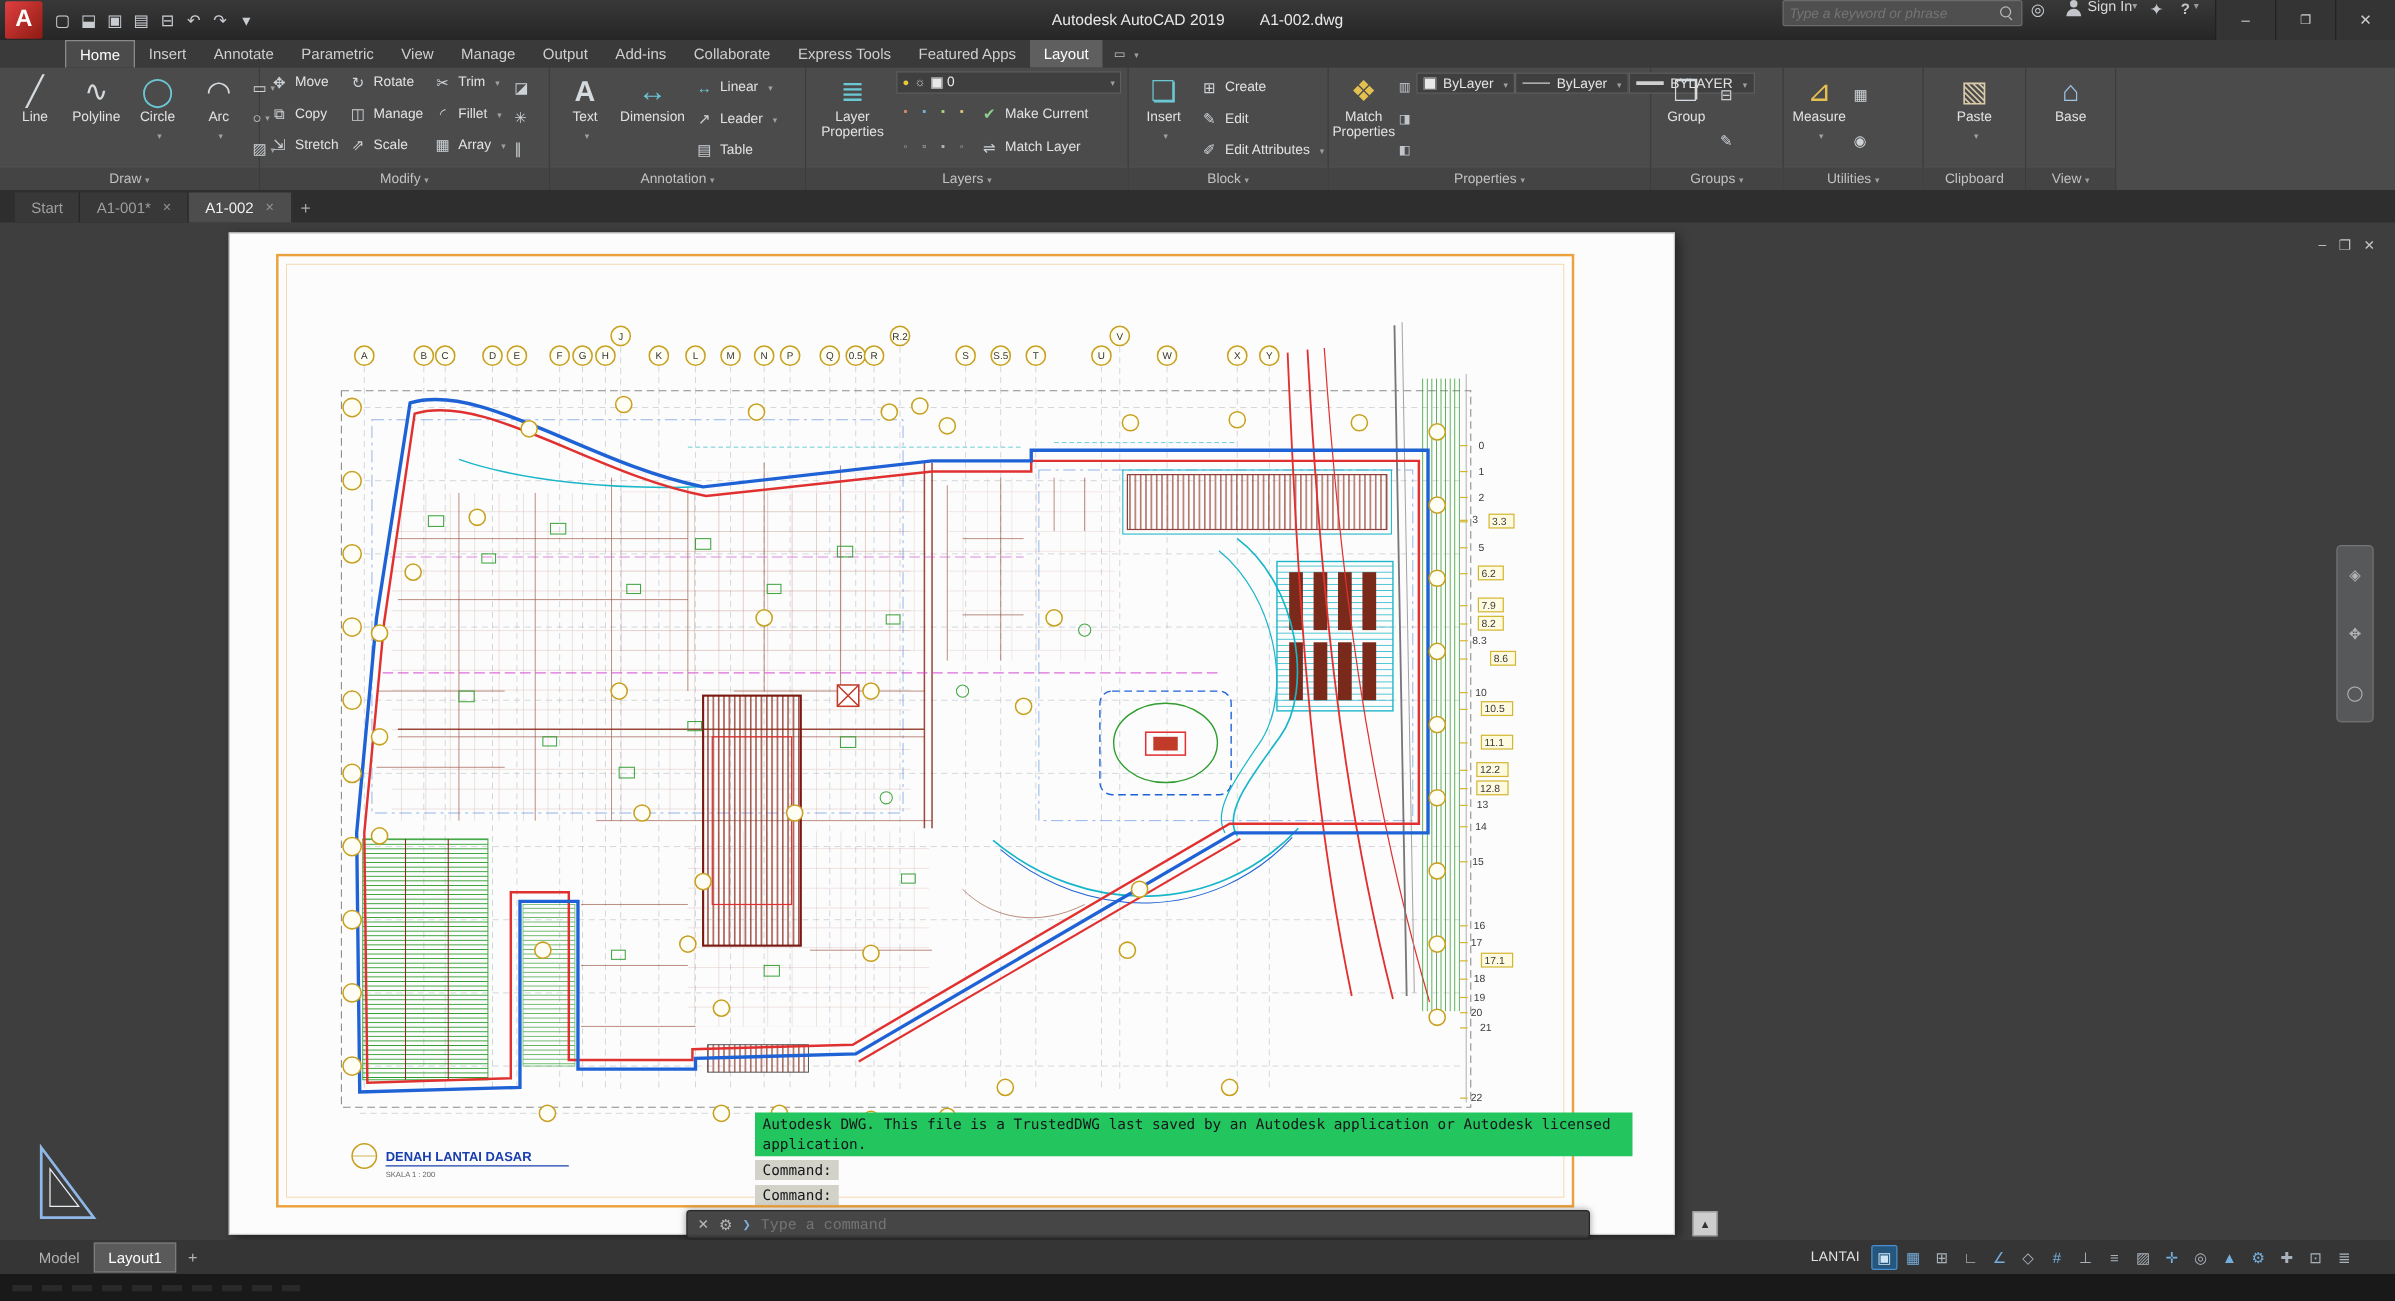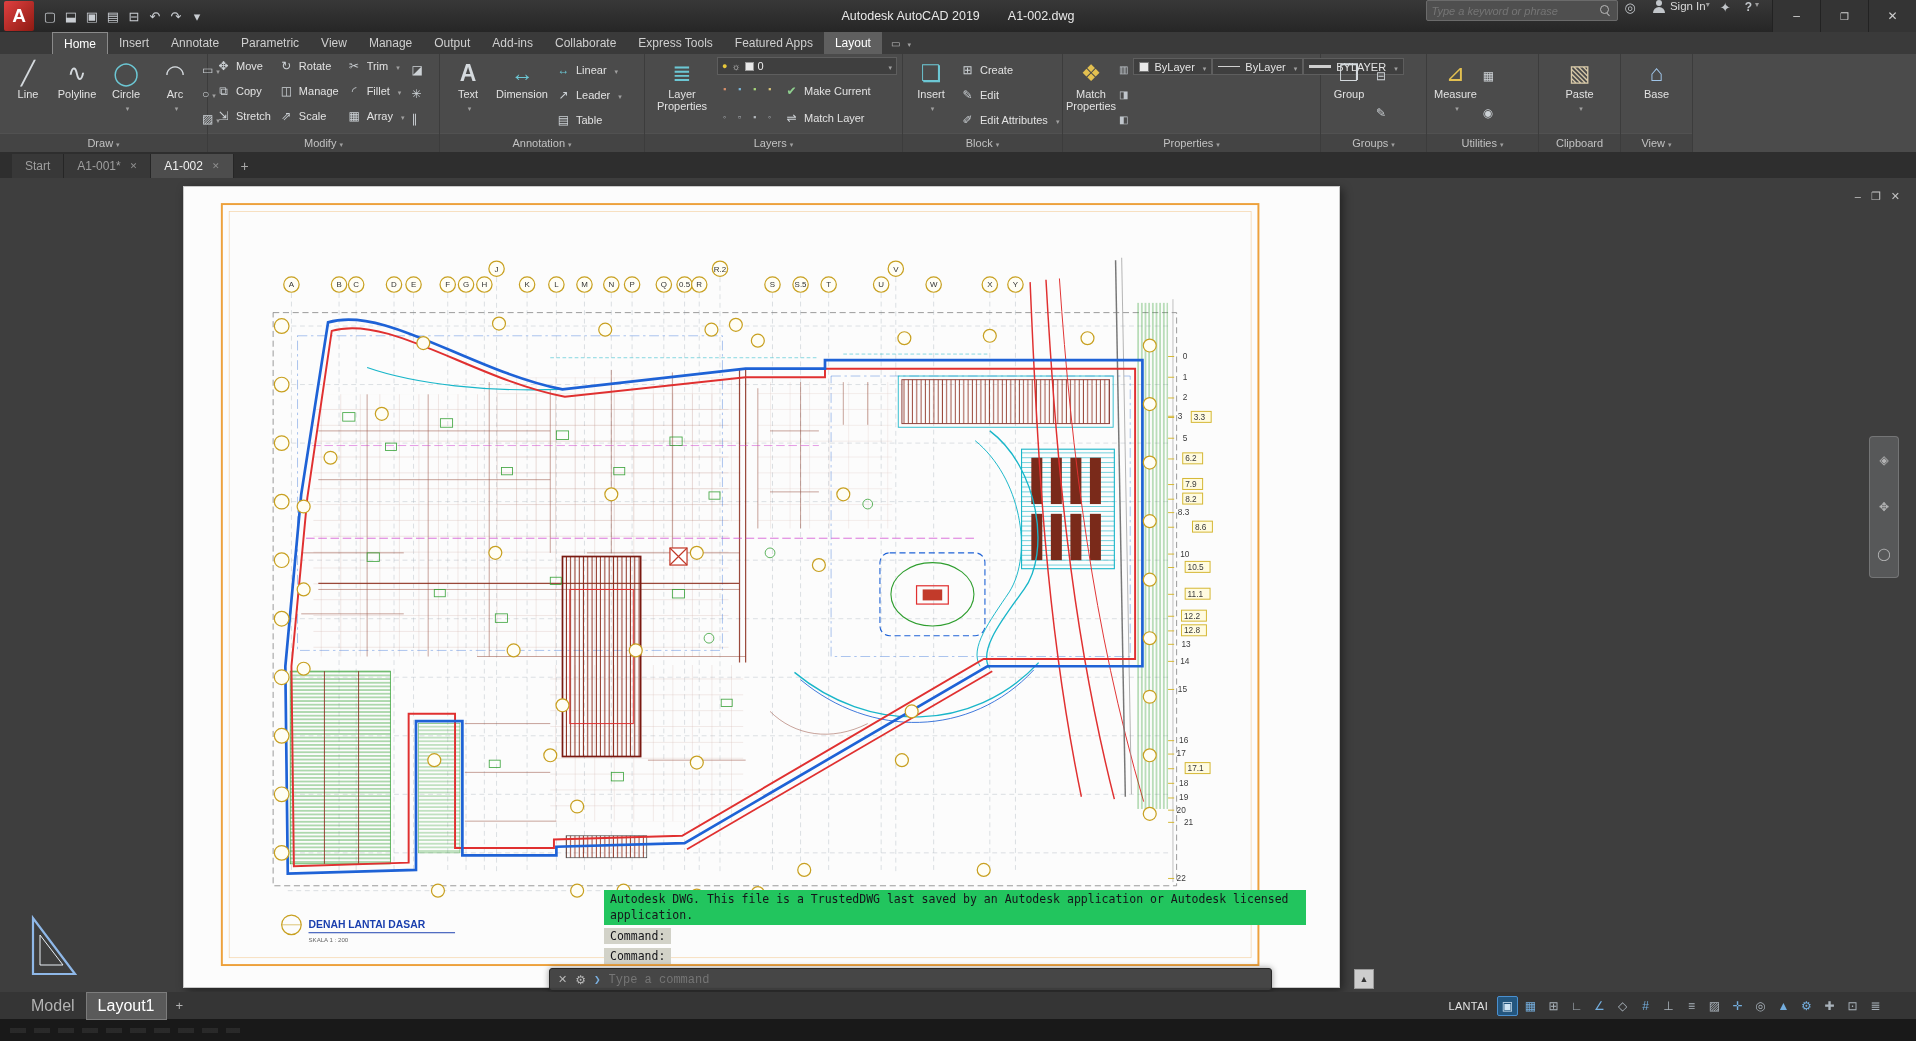--- a/index.html
+++ b/index.html
@@ -84,21 +84,21 @@
 .cmdline{position:absolute;left:604px;background:#d2d2c8;color:#15151a;font-family:"DejaVu Sans Mono",monospace;font-size:11.5px;padding:1px 6px}
 #cmd1{top:750px}#cmd2{top:770px}
 .cmdbar{position:absolute;left:549px;top:790px;width:723px;height:23px;background:rgba(62,62,62,.96);border:1px solid #272727;border-radius:3px;display:flex;align-items:center;gap:8px;padding:0 8px;box-shadow:0 0 6px rgba(0,0,0,.4)}
 .cb-x{color:#b8b8b8;font-size:11px}
 .cb-wr{color:#b8b8b8;font-size:12px}
 .cb-pr{color:#7ab0e0;font-size:11px;font-family:"DejaVu Sans Mono",monospace}
 .cmdbar input{flex:1;background:transparent;border:none;outline:none;color:#b4b4b4;font-size:12px;font-family:Liberation Mono, monospace}
 .expandbtn{position:absolute;left:1354px;top:791px;width:20px;height:20px;background:#cdcdcd;border:1px solid #9a9a9a;color:#333;font-size:9px;display:flex;align-items:center;justify-content:center}
 
 .bottombar{position:absolute;left:0;right:0;bottom:22px;height:27px;background:#353535;display:flex;align-items:center;z-index:46;padding-left:20px}
-.mltab{padding:4px 11px;font-size:16px;color:#b3b3b3}
+.mltab{padding:4px 11px;font-size:12px;color:#b3b3b3}
 .mltab.active{background:#5a5a5a;color:#ffffff;border:1px solid #7c7c7c}
 .mlplus{padding:0 9px;color:#b3b3b3;font-size:13px}
 .sbright{margin-left:auto;display:flex;align-items:center;gap:2px;margin-right:30px}
 .sblabel{font-size:11px;color:#e2e2e2;margin-right:7px;letter-spacing:.3px}
 .sbic{width:21px;height:20px;display:flex;align-items:center;justify-content:center;font-size:12px;color:#a9b2ba;border-radius:2px}
 .sbic.b{color:#74aede}
 .sbic.hl{background:#24567e;border:1px solid #4a90d0;color:#cfe4f4}
 .bottomstrip{position:absolute;left:0;right:0;bottom:0;height:22px;background:#191919}
 .bottomstrip::before{content:"";position:absolute;left:10px;top:9px;width:230px;height:5px;background:repeating-linear-gradient(90deg,#343434 0 16px,transparent 16px 24px);opacity:.6}
 

